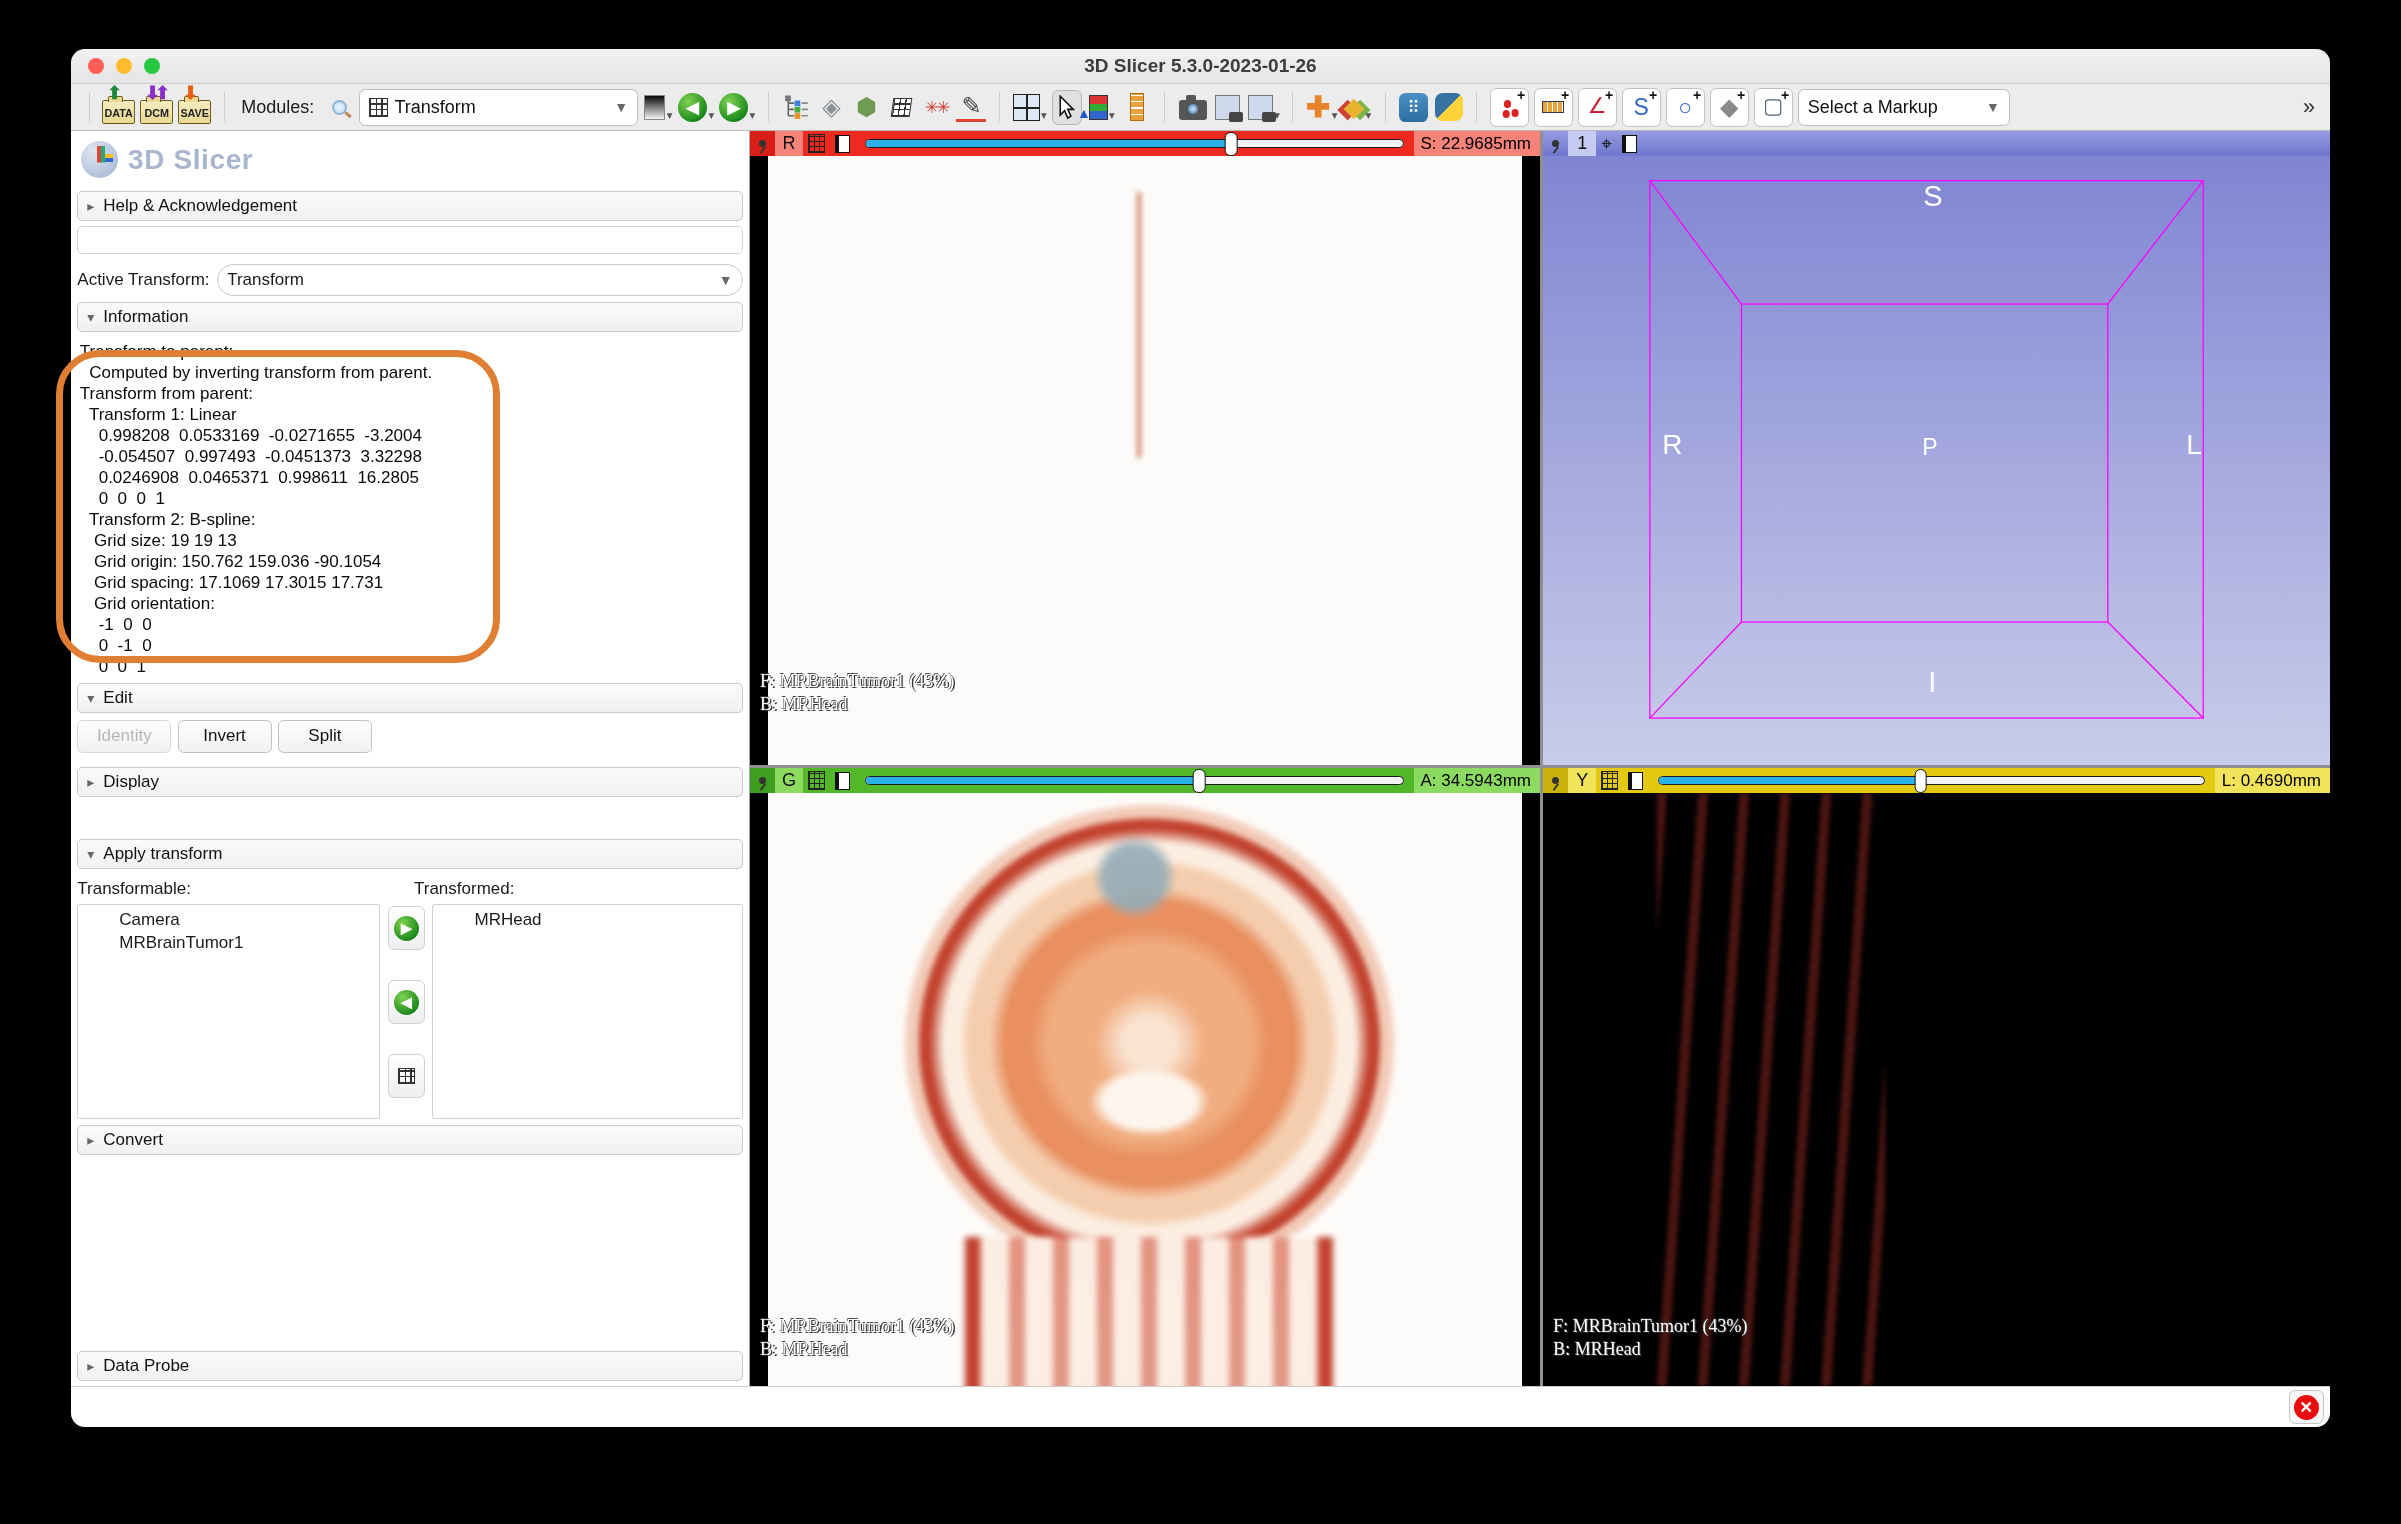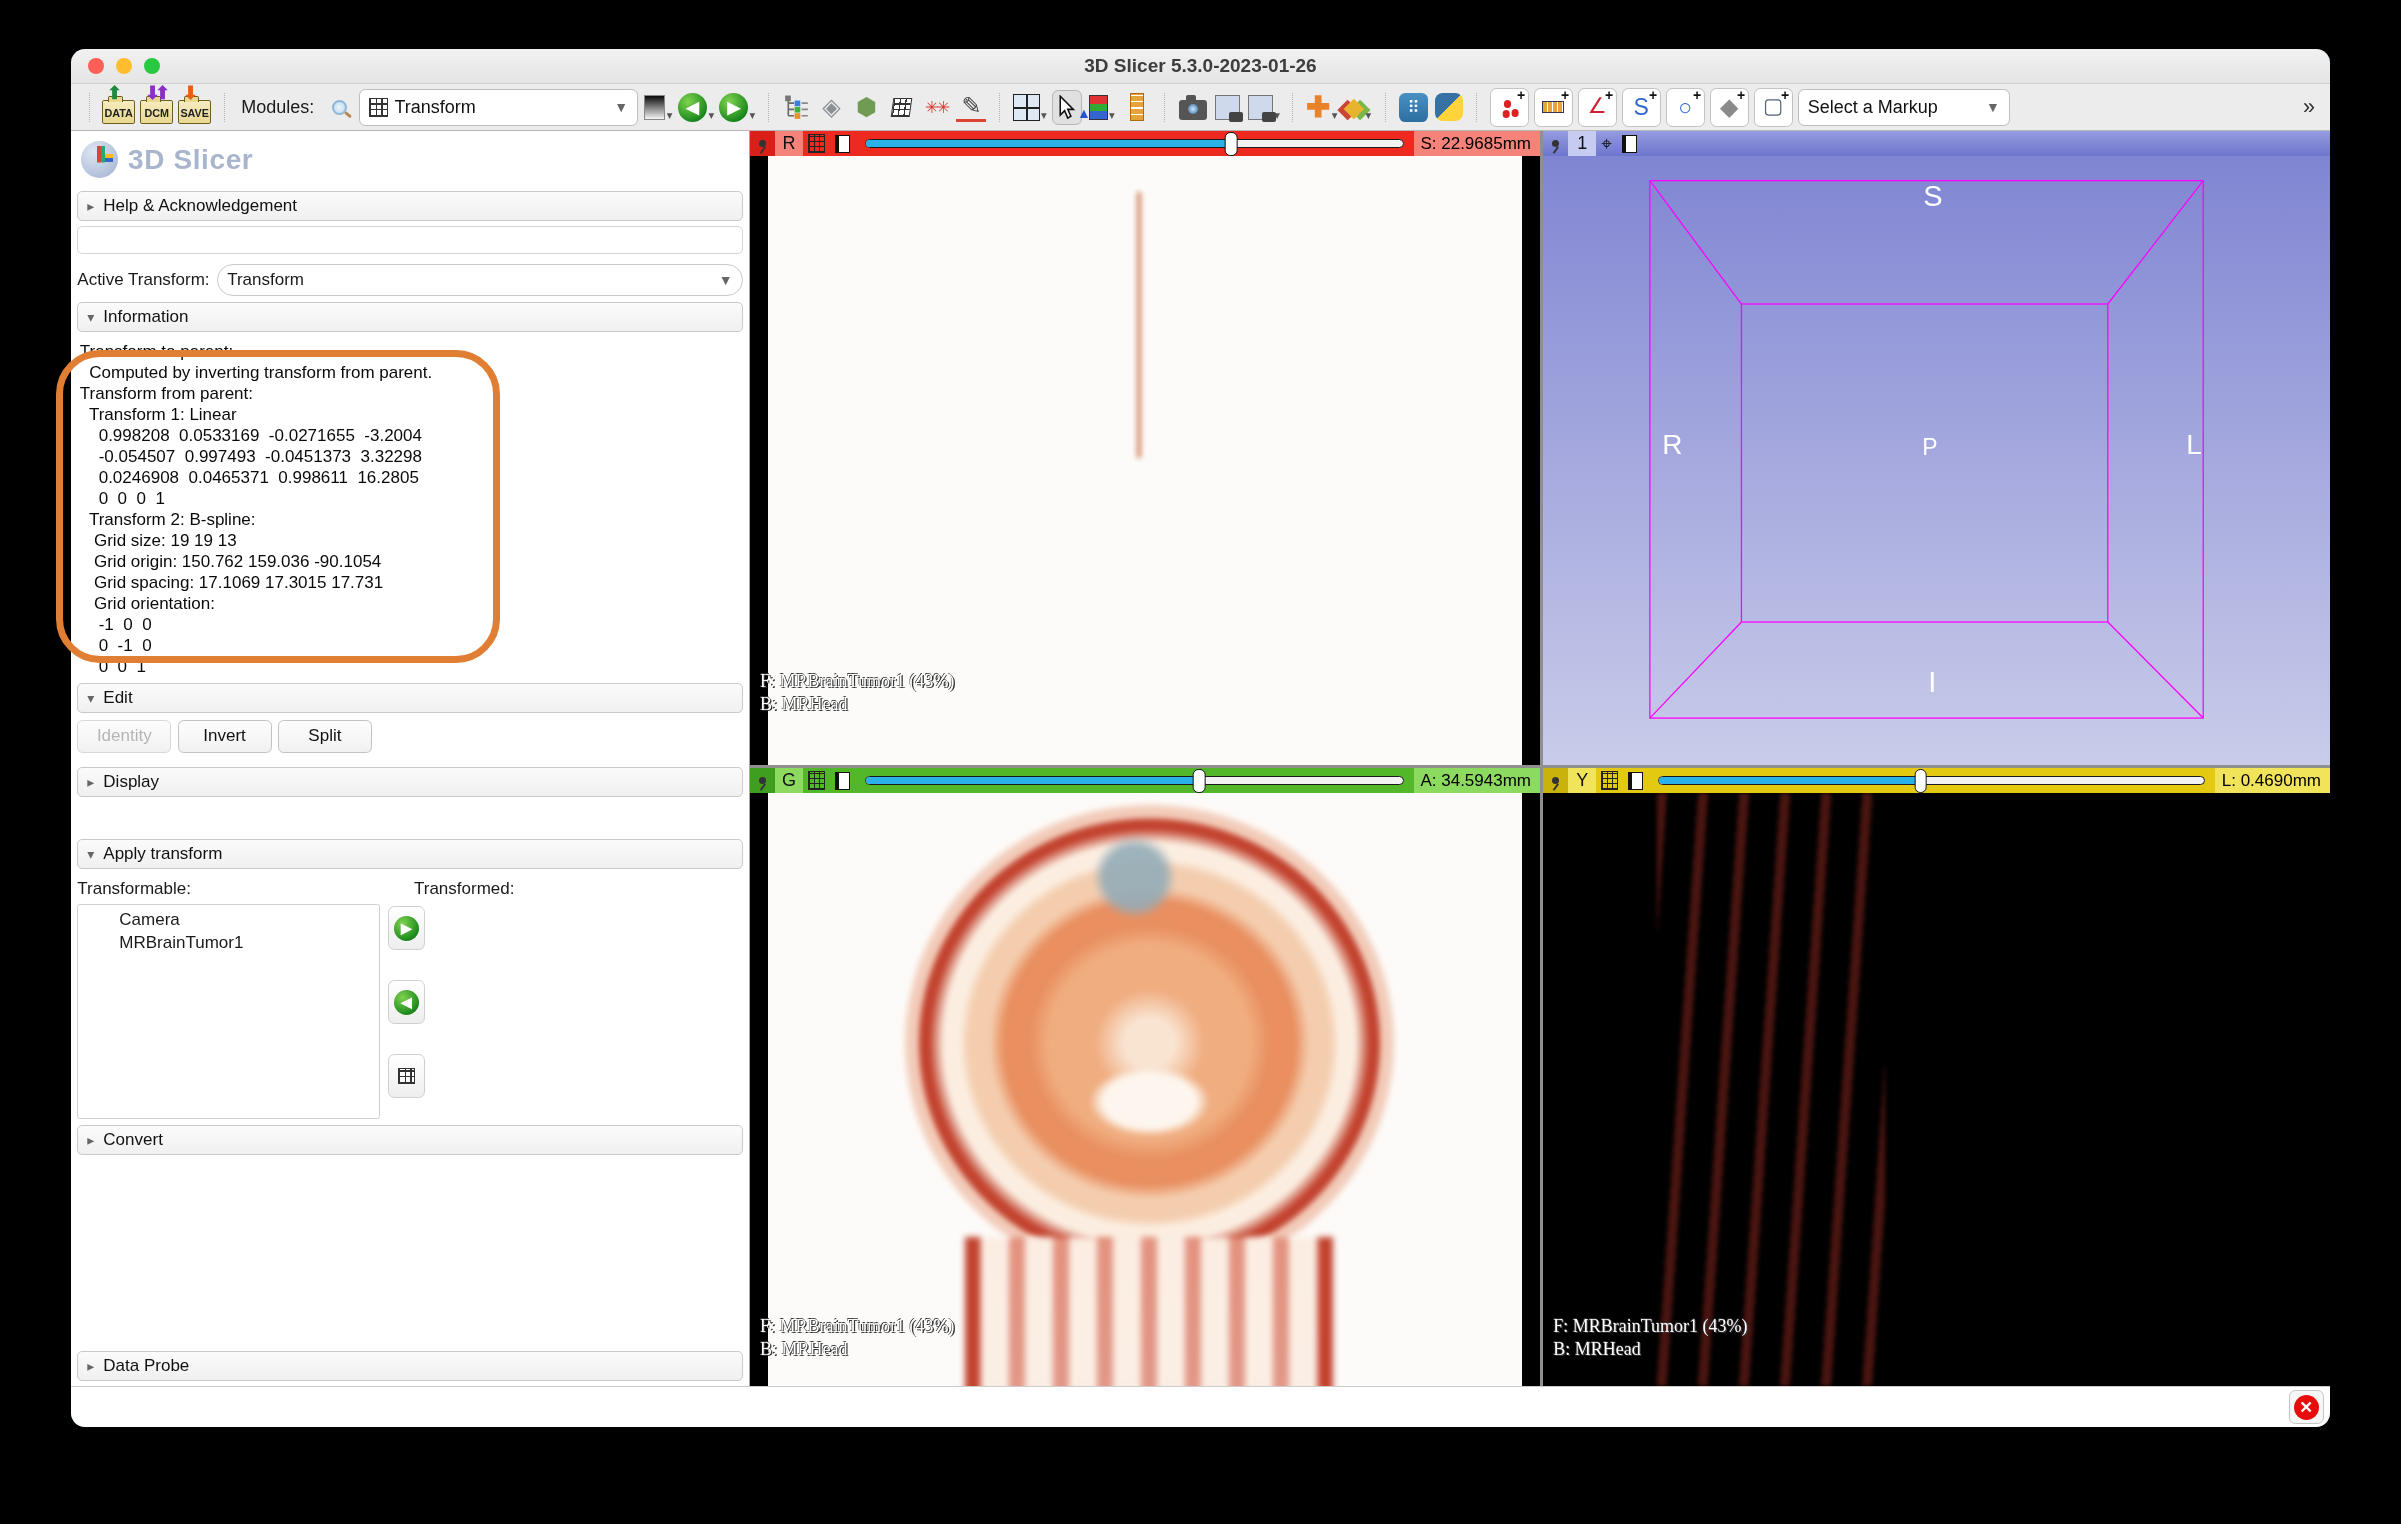--- a/index.html
+++ b/index.html
@@ -405,20 +405,23 @@
             <div class="arrbtn">
                 <span class="navc">▶</span>
               </div>
             <div class="arrbtn">
                 <span class="navc">◀</span>
               </div>
             <div class="arrbtn">
                 <span class="gridglyph" style="width:16.5px;height:16.5px;"></span>
               </div>
           </div>
+          <div class="listbox" style="flex:1;">
+              <div class="li">MRHead</div>
+            </div>
         </div>
         <div class="sect">
           <span class="tri">▸</span>
           <span>Convert</span>
         </div>
         <div class="panelspacer"></div>
         <div class="sect">
           <span class="tri">▸</span>
           <span>Data Probe</span>
         </div>

